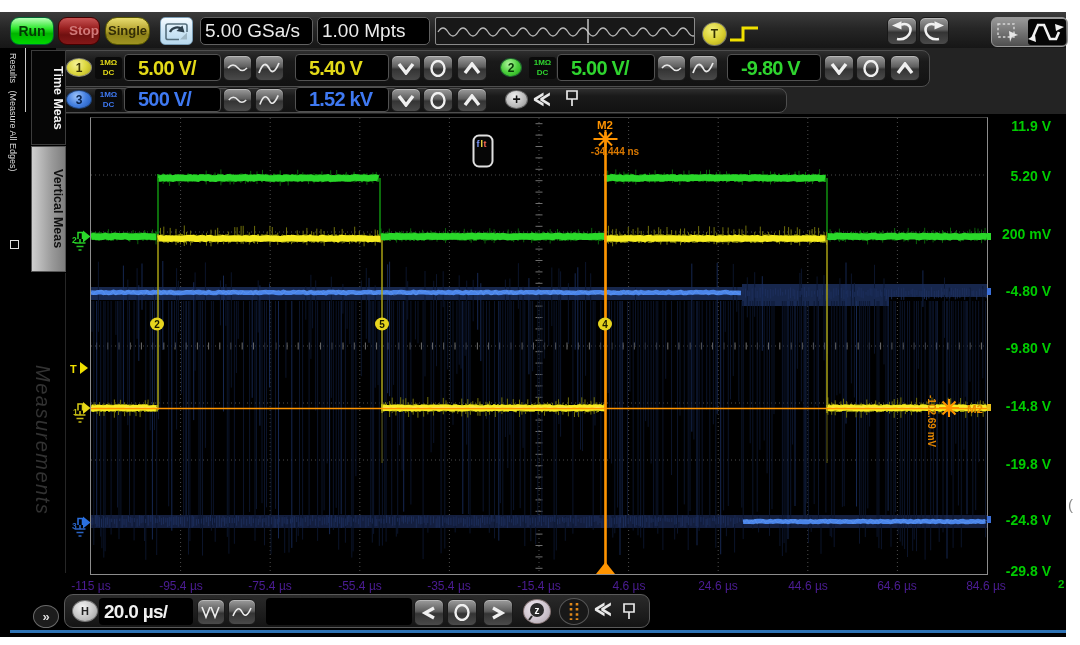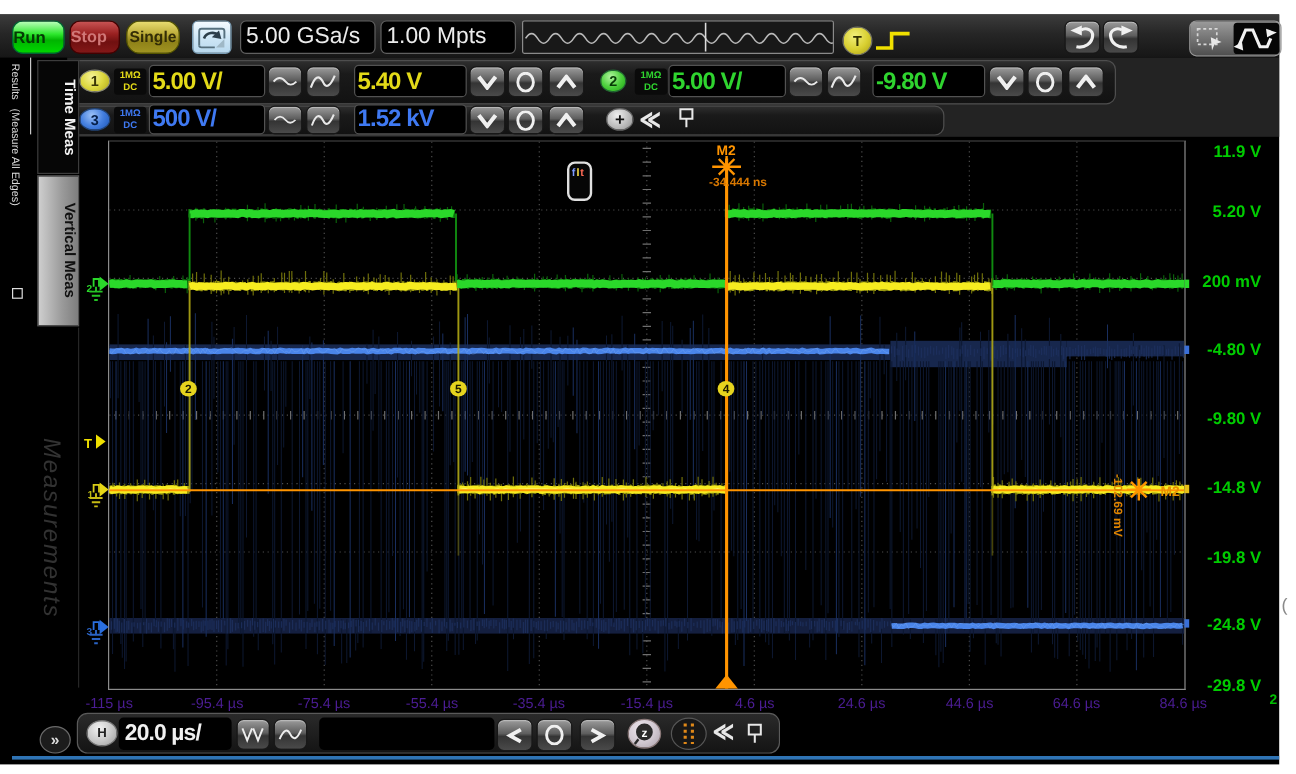--- a/index.html
+++ b/index.html
@@ -2,28 +2,28 @@
 <html><head><meta charset="utf-8">
 <style>
 *{margin:0;padding:0;box-sizing:border-box}
 html,body{width:1080px;height:645px;background:#fff;font-family:"Liberation Sans",sans-serif;overflow:hidden;position:relative}
 .abs{position:absolute}
 #bg{position:absolute;left:0;top:12px;width:1066px;height:625px;background:#000}
 #topbar{position:absolute;left:0;top:12px;width:1066px;height:36px;background:linear-gradient(#3c3c3c,#262626 45%,#161616)}
 #rowszone{position:absolute;left:56px;top:48px;width:1010px;height:66px;background:#232323}
 .btn3{background:linear-gradient(#9c9c9c,#5e5e5e 45%,#343434 55%,#4a4a4a);border:1px solid #181818;border-radius:6px;box-shadow:inset 0 1px 0 #b8b8b8}
 .ebtn{position:absolute;width:30px;height:26px;display:flex;align-items:center;justify-content:center}
-#tbar-run{left:10px;top:5px;width:44px;height:28px;border-radius:9px;background:linear-gradient(#b8ffb8,#2ee82e 40%,#00b400 60%,#00d800);border:1px solid #063;color:#043a04;font-weight:bold;font-size:14px;line-height:26px}
-#tbar-stop{left:58px;top:5px;width:42px;height:28px;border-radius:9px;background:linear-gradient(#c85454,#992020 40%,#701010 65%,#841818);border:1px solid #400;color:#d07878;font-weight:bold;font-size:13.5px;text-align:left;line-height:26px}
+#tbar-run{left:10px;top:5px;width:44px;height:28px;border-radius:9px;background:linear-gradient(#b8ffb8,#2ee82e 40%,#00b400 60%,#00d800);border:1px solid #063;color:#043a04;font-weight:bold;font-size:14px;text-align:center;line-height:26px}
+#tbar-stop{left:58px;top:5px;width:42px;height:28px;border-radius:9px;background:linear-gradient(#c85454,#992020 40%,#701010 65%,#841818);border:1px solid #400;color:#d07878;font-weight:bold;font-size:13.5px;text-align:right;line-height:26px}
 #tbar-single{left:105px;top:5px;width:45px;height:28px;border-radius:12px;background:linear-gradient(#e8dc70,#bcac38 40%,#8f8218 65%,#a09422);border:1px solid #550;color:#332d06;font-weight:bold;font-size:13px;text-align:center;line-height:26px}
 #tbar-touch{left:160px;top:5px;width:33px;height:28px;border-radius:5px;background:linear-gradient(#f4fbff,#cfe7f6 50%,#b8d9ee);border:1px solid #7a9db5}
 .blkbox{position:absolute;top:5px;height:28px;background:#000;border:1px solid #606060;border-radius:5px;color:#ececec;font-size:19px;line-height:26px;padding-left:4px;white-space:nowrap}
 .chrow{position:absolute;background:linear-gradient(#2e2e2e,#1a1a1a 30%,#121212);border:1px solid #4e4e4e;border-radius:8px}
 .chip{position:absolute;width:27px;height:22px;background:#0a0a0a;border-radius:3px;font-size:8px;font-weight:bold;text-align:center;line-height:1.3;padding-top:1px}
-.cvbox{position:absolute;background:#000;border:1px solid #525252;border-radius:4px;height:27px;font-size:20px;font-weight:bold;line-height:26px;padding-left:2px;letter-spacing:-0.8px}
+.cvbox{position:absolute;background:#000;border:1px solid #525252;border-radius:4px;height:27px;font-size:20px;font-weight:bold;line-height:26px;padding-left:13px;letter-spacing:-0.8px}
 .ell{position:absolute;border-radius:50%;font-weight:bold;text-align:center}
 .sidetext{position:absolute;writing-mode:vertical-rl;white-space:nowrap}
 .tab{position:absolute;left:31px;width:35px;writing-mode:vertical-rl;text-align:center;font-weight:bold;font-size:12.5px}
 #axisY{position:absolute;left:988px;top:118px;width:78px;height:456px}
 .ylab{position:absolute;right:15px;color:#00cc00;font-weight:bold;font-size:14px;white-space:nowrap}
 .xlab{position:absolute;top:579px;color:#4c1d95;font-weight:normal;font-size:12px;white-space:nowrap;transform:translateX(-50%)}
 #botbar{position:absolute;left:64px;top:594px;width:586px;height:34px;background:linear-gradient(#2a2a2a,#141414);border:1px solid #5a5a5a;border-radius:9px}
 </style></head>
 <body>
 <div id="bg"></div>

